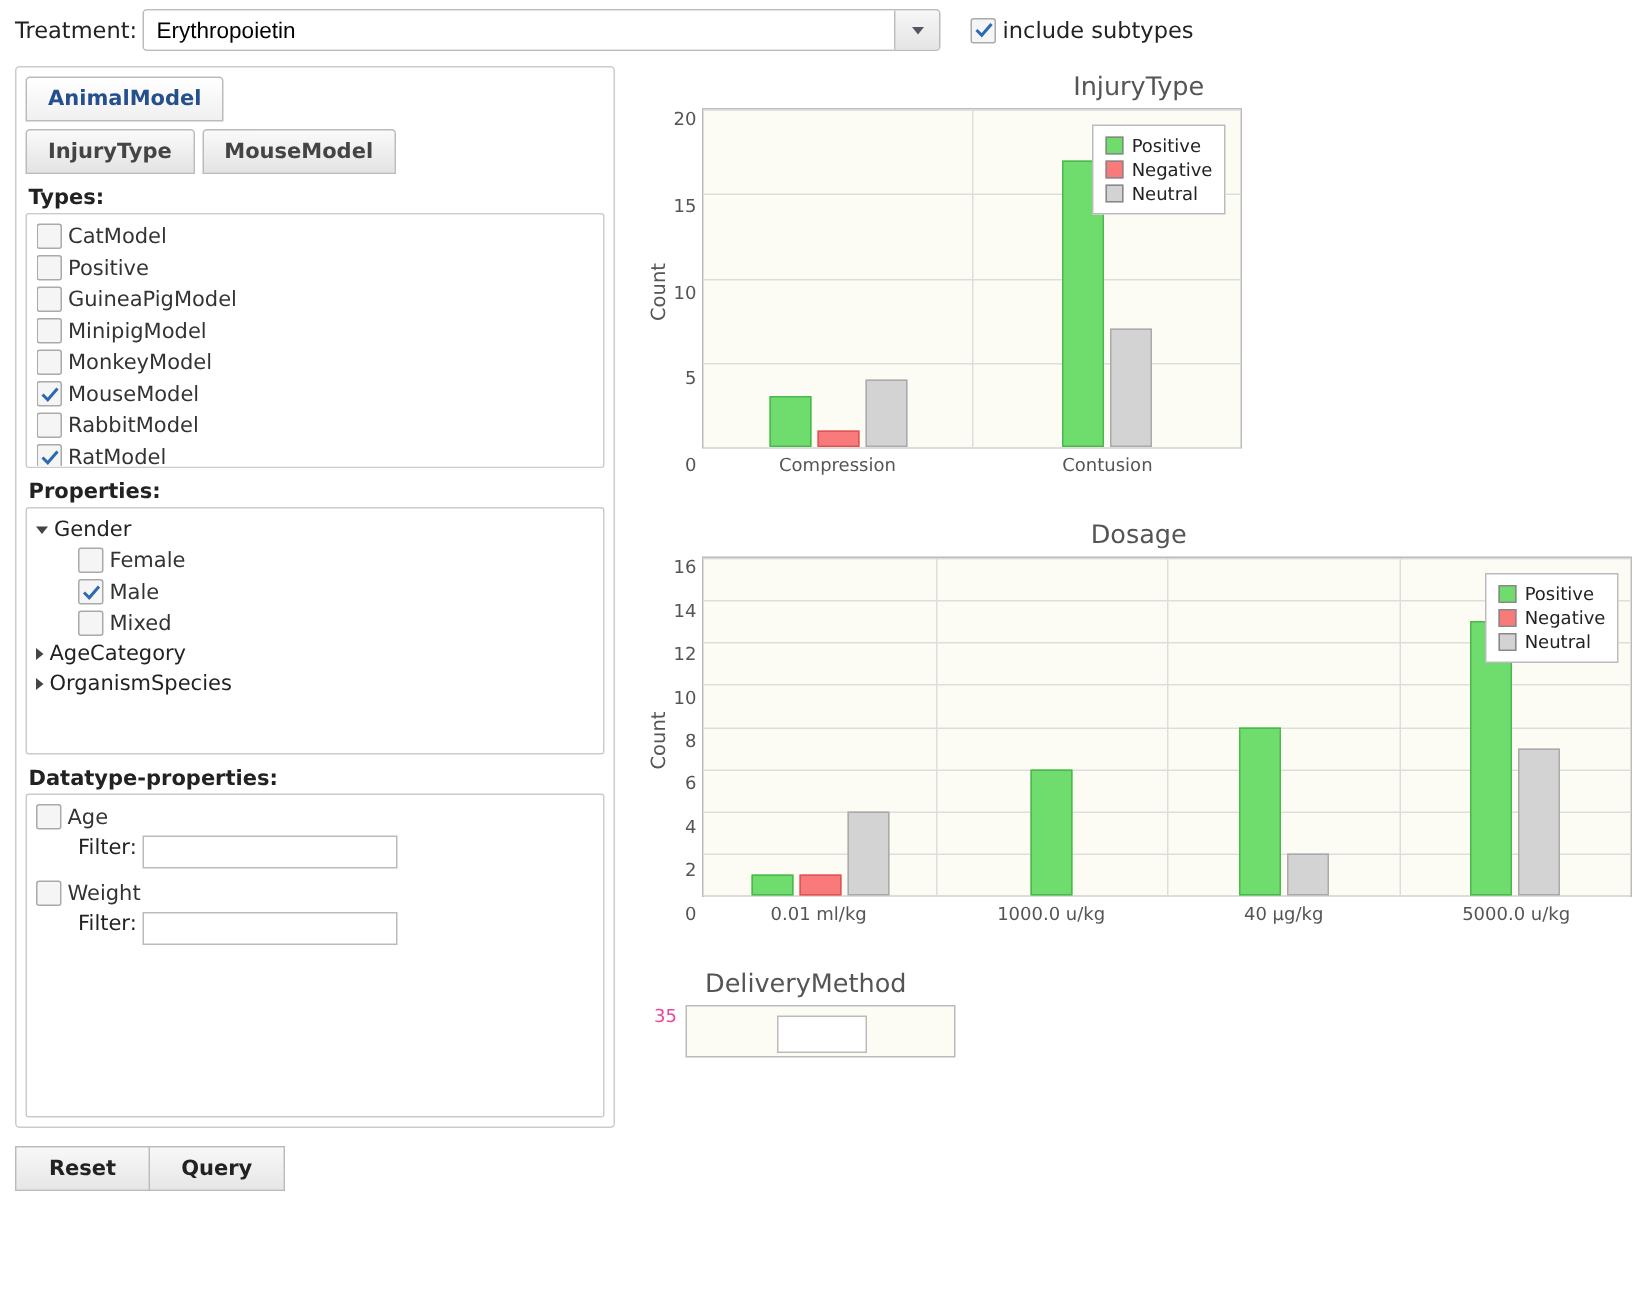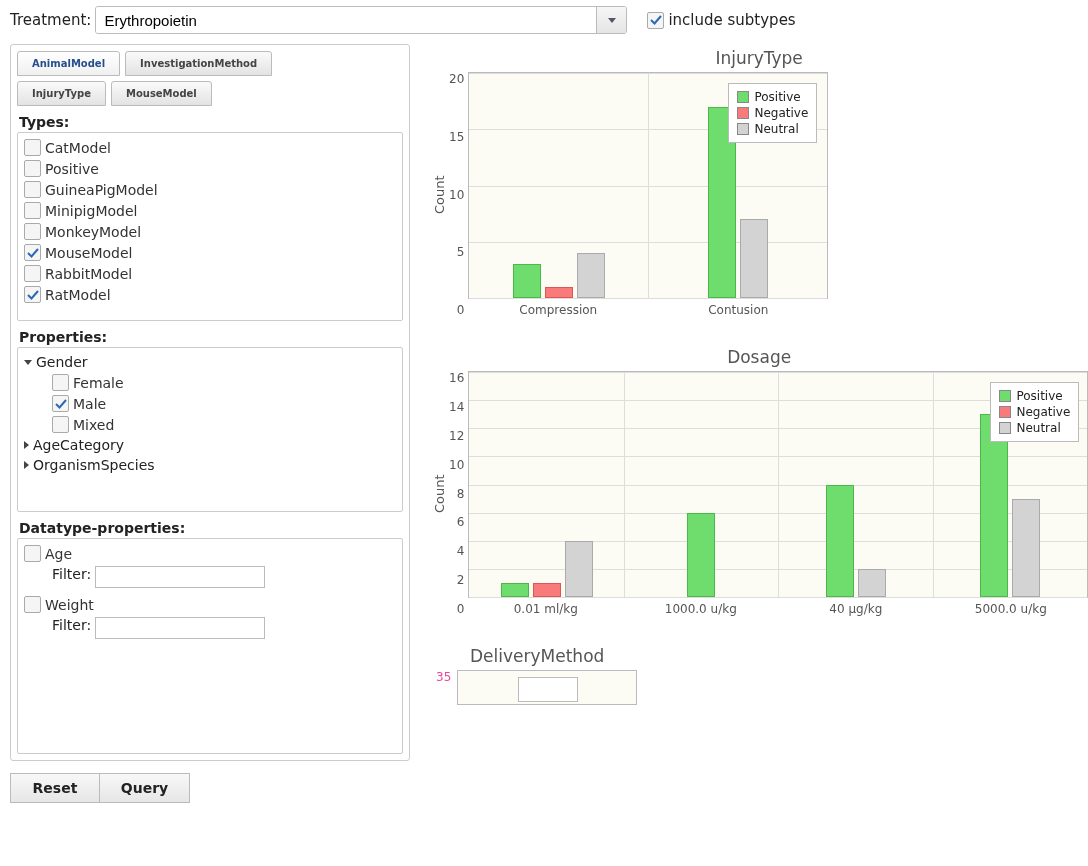--- a/index.html
+++ b/index.html
@@ -73,37 +73,37 @@
     padding: 6px;
     background: #fff;
   }
   .tab-row { display: flex; gap: 5px; margin-bottom: 5px; }
   .tab {
     padding: 6px 14px;
     border: 1px solid #bbb;
     border-radius: 3px 3px 0 0;
     background: linear-gradient(#fafafa,#e3e3e3);
     font-weight: bold;
-    font-size: 10px;
+    font-size: 14px;
     cursor: pointer;
     color: #444;
   }
   .tab.active {
     color: #264f8d;
     background: linear-gradient(#ffffff,#f0f0f0);
   }
   .sec-label { font-weight: bold; font-size: 14px; margin: 8px 0 2px 2px; }
   .box {
     border: 1px solid #ccc;
     border-radius: 2px;
     background: #fff;
     padding: 4px 6px;
   }
   .types-box {
-    height: 189px;
+    height: 170px;
     overflow-y: scroll;
     padding-right: 2px;
   }
   .list-row {
     display: flex; align-items: center;
     padding: 2px 0;
     font-size: 14px;
     color: #333;
   }
   .tree-row {
@@ -246,21 +246,20 @@
       </span>
     <span>include subtypes</span>
   </div>
 </div>
 
 <div class="main-cols">
   <div>
     <div class="left-panel">
       <div class="tab-row">
         <div class="tab active">AnimalModel</div>
-        <div class="tab">InvestigationMethod</div>
       </div>
       <div class="tab-row">
         <div class="tab">InjuryType</div>
         <div class="tab">MouseModel</div>
       </div>
 
       <div class="sec-label">Types:</div>
       <div class="box types-box" id="types-list">
           <div class="list-row">
        <span class="check-sm"></span>

